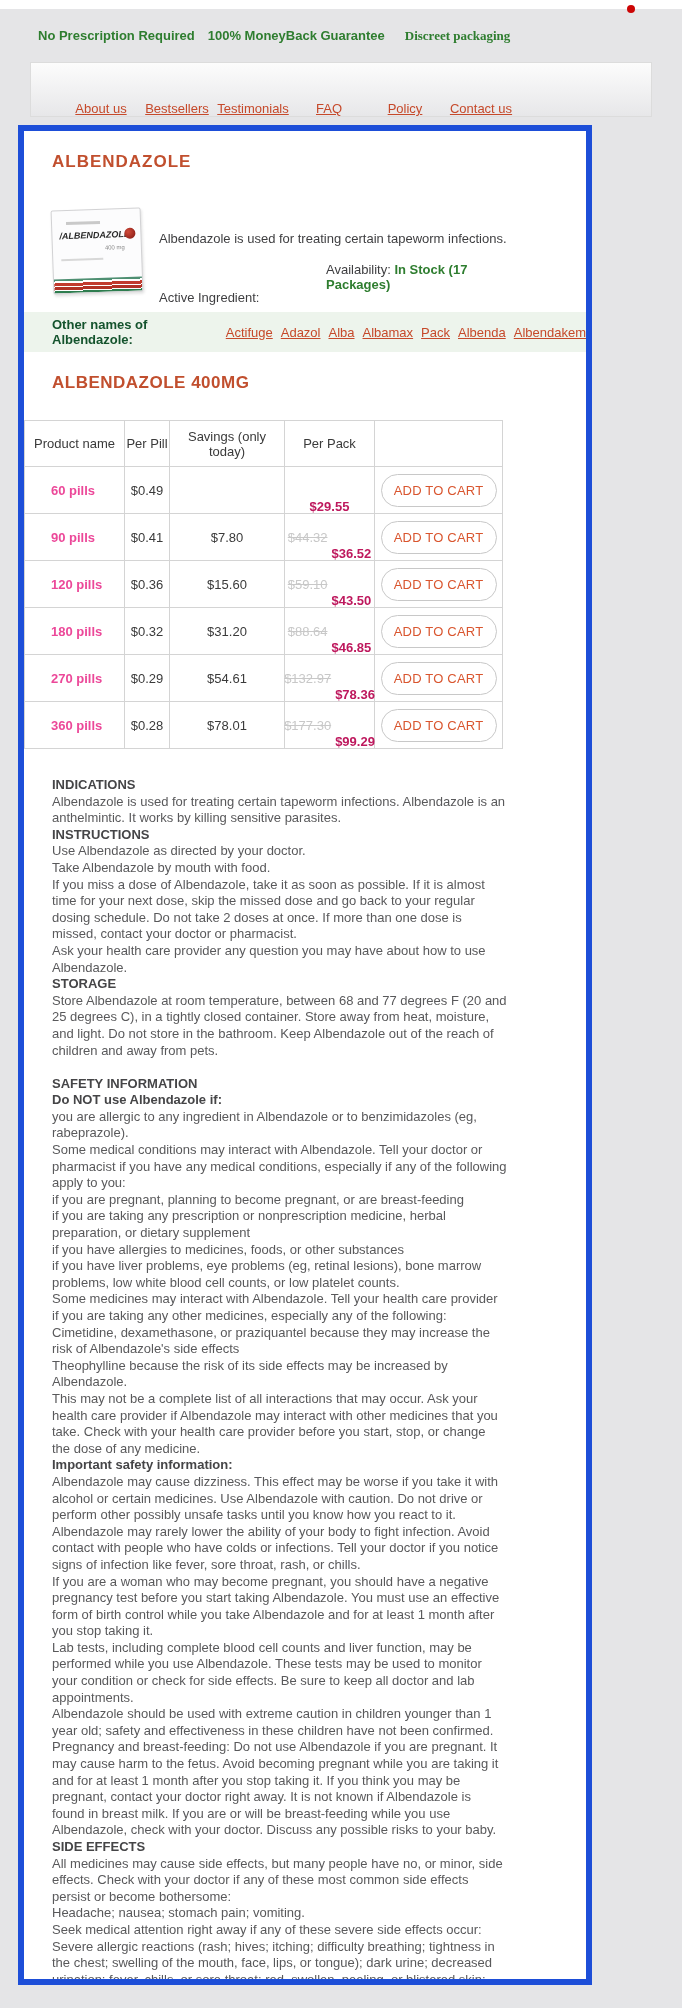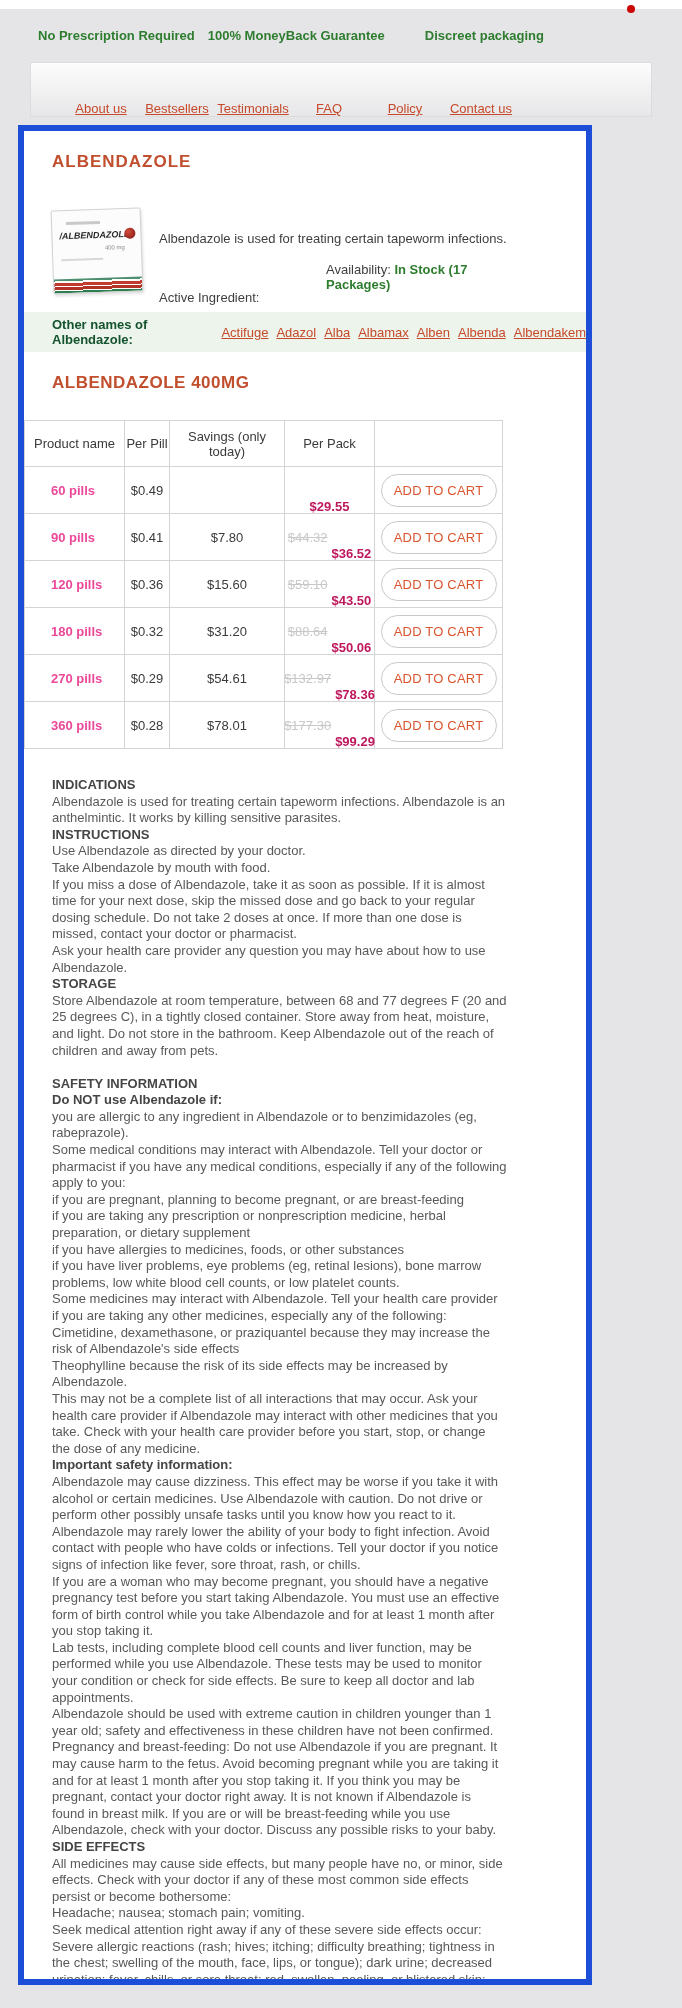--- a/index.html
+++ b/index.html
@@ -77,21 +77,21 @@
     color:#59595b; }
   .info .h { font-weight:bold; color:#454547; }
   .info .gap { height:16.6px; }
 </style>
 </head>
 <body>
 
 <div class="top-white"></div>
 <div class="red-dot"></div>
 
-<div class="trust-banner"><span>No Prescription Required</span><span style="margin-left: 13px;">100% MoneyBack Guarantee</span><span style="margin-left: 40px;">Discreet packaging</span></div>
+<div class="trust-banner"><span>No Prescription Required</span><span style="margin-left: 13px;">100% MoneyBack Guarantee</span><span style="margin-left: 20px; font-family: Liberation Serif, serif;">Discreet packaging</span></div>
 
 <div class="main-nav">
     <a>About us</a>
     <a>Bestsellers</a>
     <a>Testimonials</a>
     <a>FAQ</a>
     <a>Policy</a>
     <a>Contact us</a>
   </div>
 
@@ -112,21 +112,21 @@
       <div class="product-desc">Albendazole is used for treating certain tapeworm infections.</div>
       <div class="product-meta">
         <span class="ai-label">Active Ingredient:</span>
         <span><span>Availability: </span><span class="stock">In Stock (17 Packages)</span></span>
       </div>
     </div>
   </div>
 
   <div class="other-names">
     <span class="on-label">Other names of Albendazole:</span>
-    <span id="other-names-links"><a>Actifuge</a><a>Adazol</a><a>Alba</a><a>Albamax</a><a>Alben</a><a>Albenda</a><a>Albendakem</a></span>
+    <span id="other-names-links"><a>Actifuge</a><a>Adazol</a><a>Alba</a><a>Albamax</a><a>Pack</a><a>Albenda</a><a>Albendakem</a></span>
   </div>
 
   <div class="section-heading">ALBENDAZOLE 400MG</div>
 
   <div class="price-table" id="price-table">
       <div class="t-row head">
         <div class="cell c1">Product name</div>
         <div class="cell c2">Per Pill</div>
         <div class="cell c3">Savings (only today)</div>
         <div class="cell c4">Per Pack</div>
@@ -166,21 +166,21 @@
         <div class="cell c5">
           <button class="cart-btn">ADD TO CART</button>
         </div>
       </div>
       <div class="t-row">
         <div class="cell c1 body">180 pills</div>
         <div class="cell c2">$0.32</div>
         <div class="cell c3">$31.20</div>
         <div class="cell c4">
           <span class="old-price">$88.64</span>
-          <span class="new-price">$50.06</span>
+          <span class="new-price">$46.85</span>
         </div>
         <div class="cell c5">
           <button class="cart-btn">ADD TO CART</button>
         </div>
       </div>
       <div class="t-row">
         <div class="cell c1 body">270 pills</div>
         <div class="cell c2">$0.29</div>
         <div class="cell c3">$54.61</div>
         <div class="cell c4">

